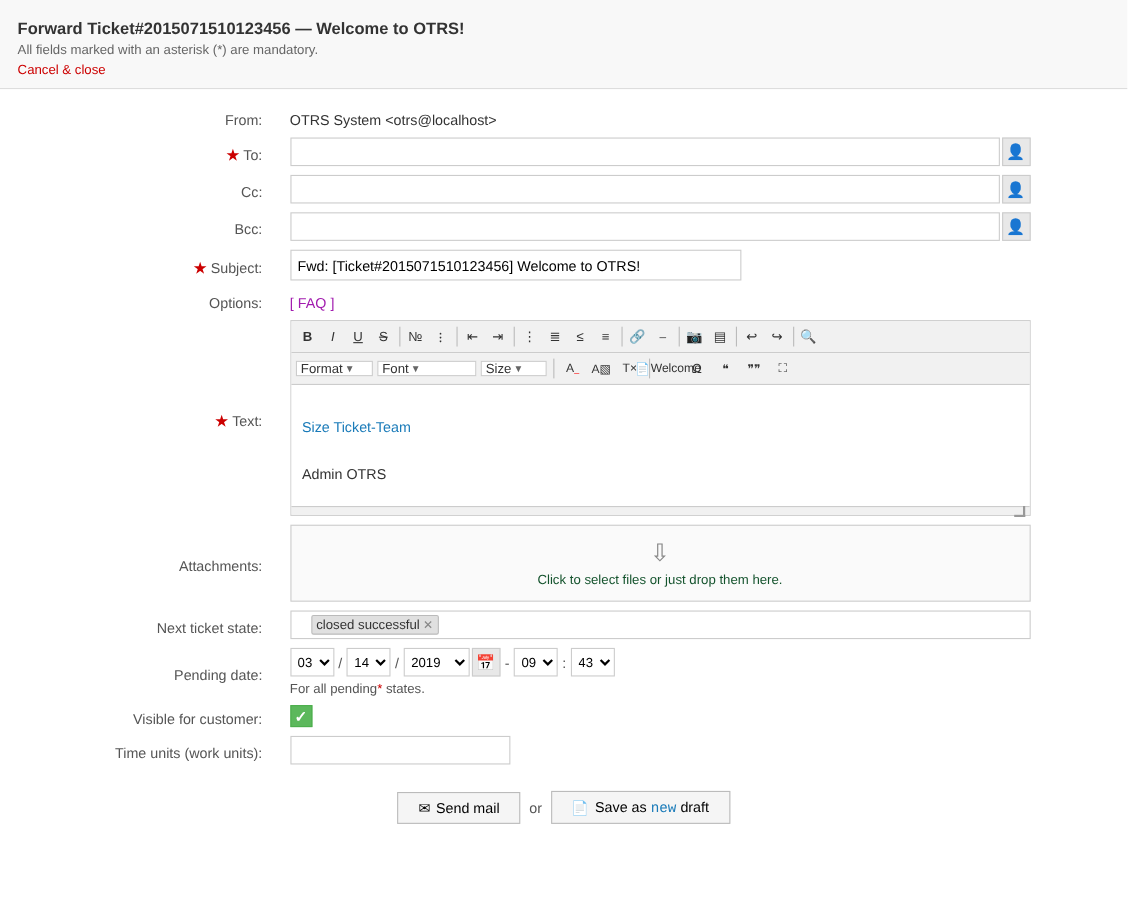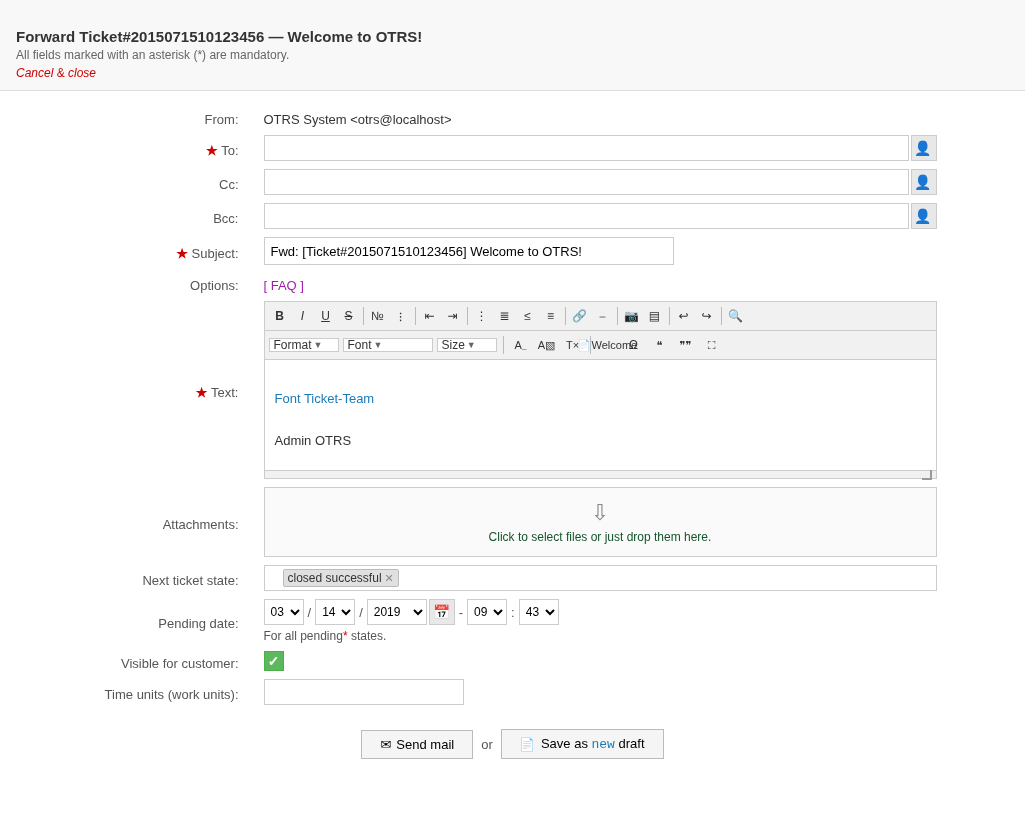--- a/index.html
+++ b/index.html
@@ -1,42 +1,41 @@
 <!DOCTYPE html>
 <html><head>
   <meta charset="utf-8">
   <style>
     * { box-sizing: border-box; margin: 0; padding: 0; }
     body { font-family: Arial, sans-serif; font-size: 13px; background: #fff; color: #333; }
 
     .page-header {
       background: #f8f8f8;
       border-bottom: 1px solid #ddd;
-      padding: 28px 16px 10px 16px;
+      padding: 18px 16px 10px 16px;
     }
     .page-title {
       font-size: 15px;
       font-weight: bold;
       color: #333;
     }
     .page-subtitle {
       font-size: 12px;
       color: #666;
       margin-top: 3px;
     }
     .cancel-close-link {
       color: #c00;
       font-size: 12px;
       margin-top: 4px;
       display: block;
     }
     .cancel-close-link a {
       color: #c00;
       text-decoration: none;
-      font-style: italic;
     }
 
     .form-container {
       max-width: 880px;
       margin: 16px auto;
       padding: 0 16px;
     }
 
     .form-row {
       display: flex;
@@ -481,21 +480,21 @@
             <span>Welcome</span>
           </button>
           <button class="toolbar-btn">Ω</button>
           <button class="toolbar-btn" style="font-size:11px">❝</button>
           <button class="toolbar-btn" style="font-size:11px">❞❞</button>
           <button class="toolbar-btn" style="font-size:11px">⛶</button>
         </div>
 
         <div class="editor-content" contenteditable="true" style="">
           <div class="line">&nbsp;</div>
-          <div class="line ticket-team">Font Ticket-Team</div>
+          <div class="line ticket-team">Size Ticket-Team</div>
           <div class="line">&nbsp;</div>
           <div class="line">Admin OTRS</div>
         </div>
 
         <div class="editor-resize-handle">
           <div class="resize-icon"></div>
         </div>
 
       </div>
     </div>

